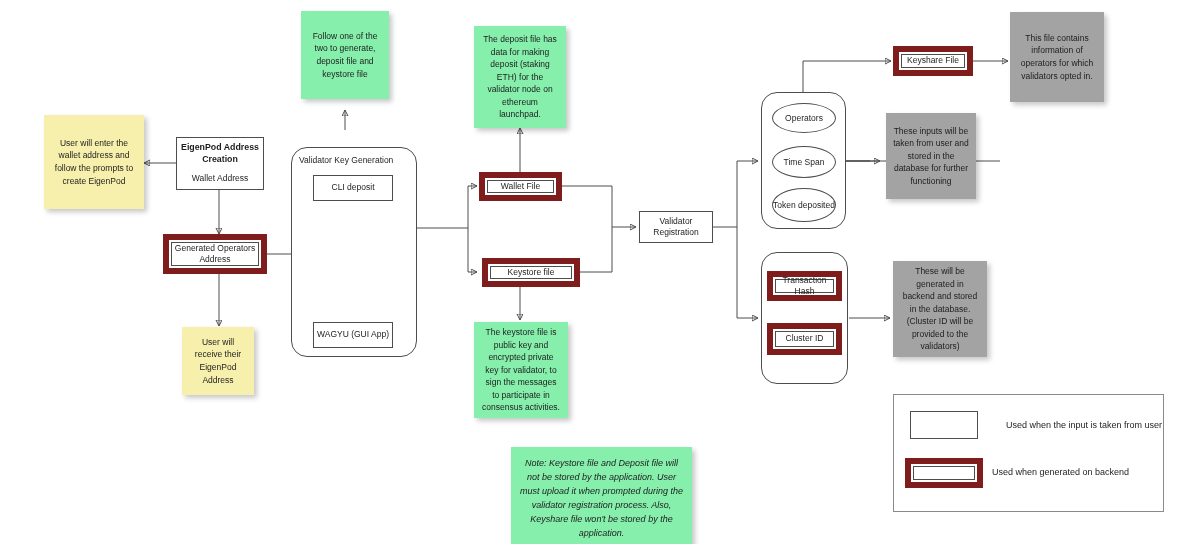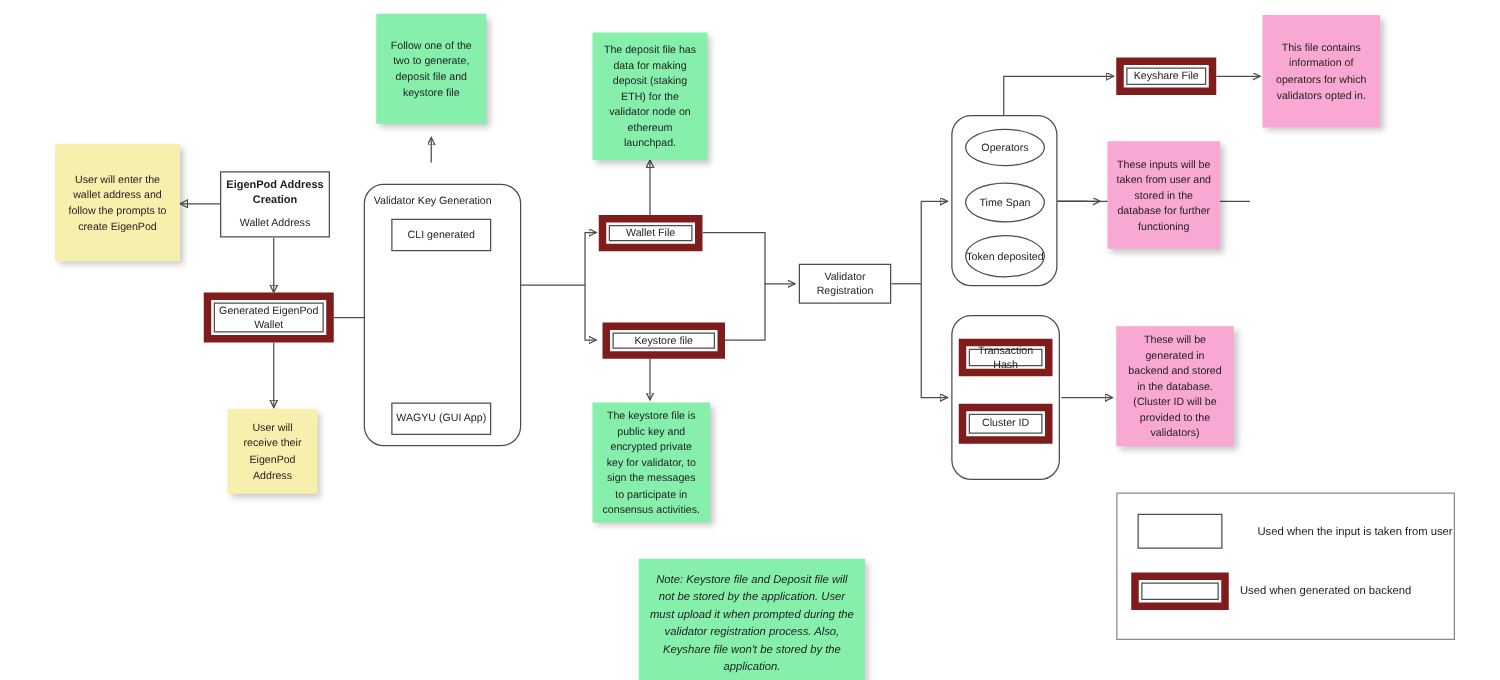--- a/index.html
+++ b/index.html
@@ -16,21 +16,21 @@
     color:#1d1d1d;
     text-align:center;
     display:flex;
     align-items:center;
     justify-content:center;
     box-shadow:3px 3px 5px rgba(0,0,0,0.22);
   }
   .note span{display:block;width:100%;}
   .note.yellow{background:#f7f0ac;}
   .note.green{background:#86efac;}
-  .note.pink{background:#f9a8d4;}
+  .note.pink{background:#a3a3a3;}
   .note.purple{background:#86efac;font-style:italic;font-size:9px;line-height:14px;margin-top:20px;}
 
   
   .box{
     position:absolute;
     box-sizing:border-box;
     border:1px solid #4d4d4d;
     background:#ffffff;
     display:flex;
     flex-direction:column;
@@ -179,28 +179,28 @@
   <div class="note pink" style="left:893px;top:261px;width:94px;height:96px;">
     <span>These will be generated in backend and stored in the database. (Cluster ID will be provided to the validators)</span>
   </div>
 
   <div class="box" style="left:176px;top:137px;width:88px;height:53px;">
     <div class="ttl">EigenPod Address Creation</div>
     <div class="sub">Wallet Address</div>
   </div>
 
   <div class="box dbl" style="left:163px;top:234px;width:104px;height:40px;">
-    <div class="inner">Generated EigenPod Wallet</div>
+    <div class="inner">Generated Operators Address</div>
   </div>
 
   <div class="group" style="left:291px;top:147px;width:126px;height:210px;"></div>
   <div class="group-label" style="left:299px;top:155px;">Validator Key Generation</div>
 
   <div class="box" style="left:313px;top:175px;width:80px;height:26px;">
-    <div>CLI generated</div>
+    <div>CLI deposit</div>
   </div>
 
   <div class="box" style="left:313px;top:322px;width:80px;height:26px;">
     <div>WAGYU (GUI App)</div>
   </div>
 
   <div class="box dbl" style="left:479px;top:172px;width:83px;height:29px;">
     <div class="inner">Wallet File</div>
   </div>
 

